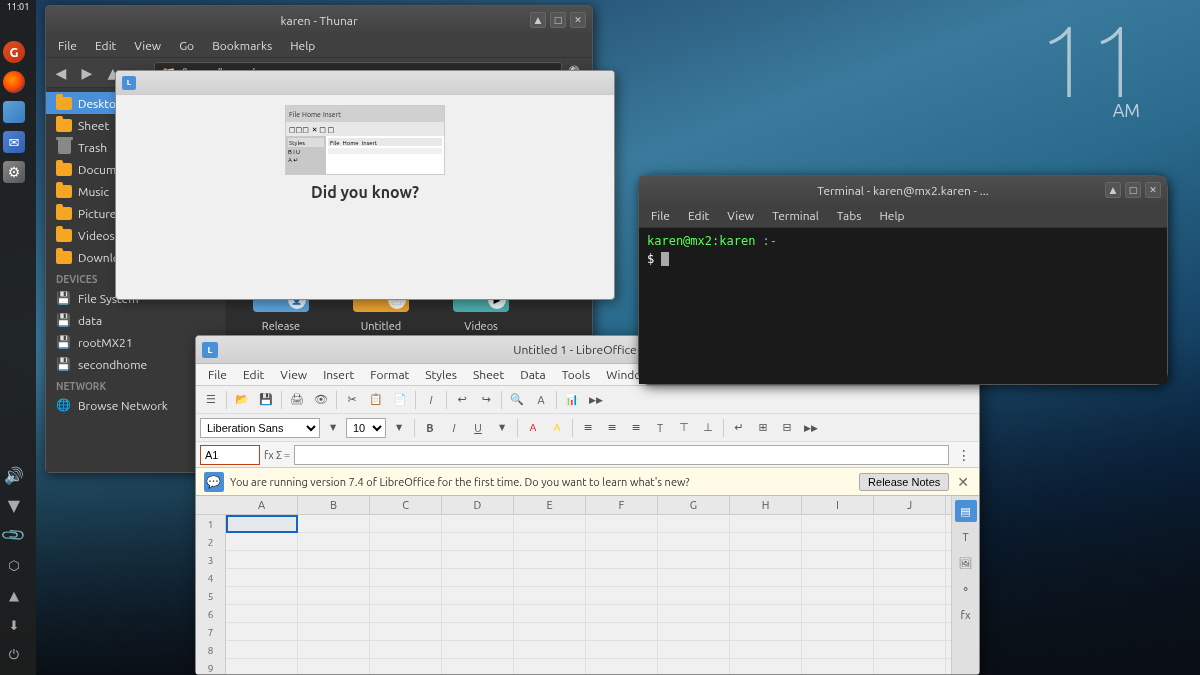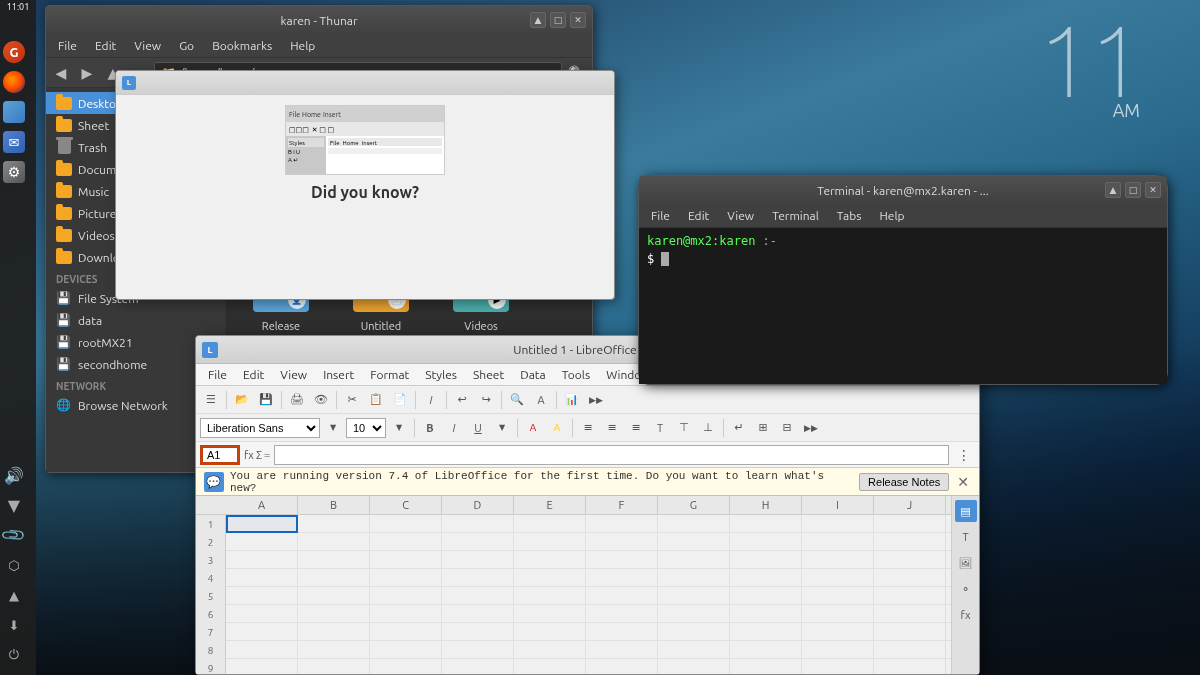--- a/index.html
+++ b/index.html
@@ -523,23 +523,23 @@
       height: 26px;
       background: #f5f5f5;
       display: flex;
       align-items: center;
       border-bottom: 1px solid #ccc;
       padding: 0 4px;
       gap: 4px;
       flex-shrink: 0;
     }
     .cell-ref {
-      width: 40px;
+      width: 60px;
       height: 20px;
-      border: 3px solid #c2410c;
+      border: 1px solid #c2410c;
       font-size: 11px;
       padding: 0 4px;
       background: white;
     }
     .formula-icons {
       display: flex;
       gap: 2px;
       color: #555;
       font-size: 11px;
     }
@@ -570,21 +570,21 @@
       height: 20px;
       background: #4a90d9;
       border-radius: 2px;
       display: flex;
       align-items: center;
       justify-content: center;
       color: white;
       font-size: 12px;
       flex-shrink: 0;
     }
-    .notif-text { flex: 1; font-family: Liberation Mono, monospace; }
+    .notif-text { flex: 1; }
     .release-notes-btn {
       background: #e0e0e0;
       border: 1px solid #aaa;
       padding: 2px 8px;
       font-size: 11px;
       cursor: pointer;
       border-radius: 2px;
     }
     .notif-close {
       cursor: pointer;

